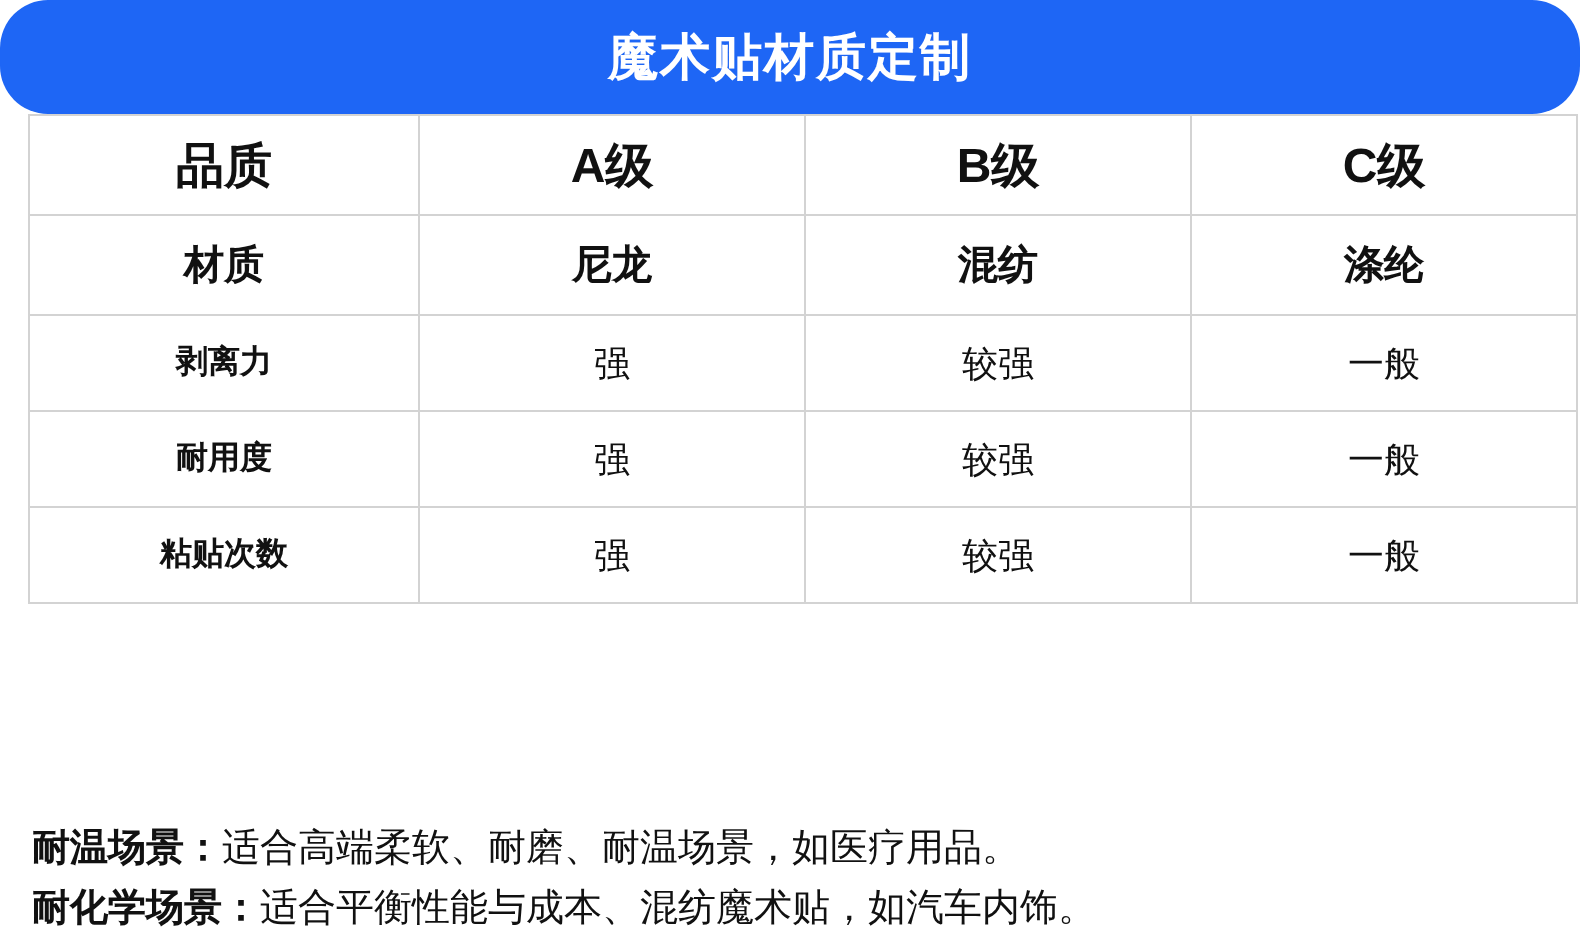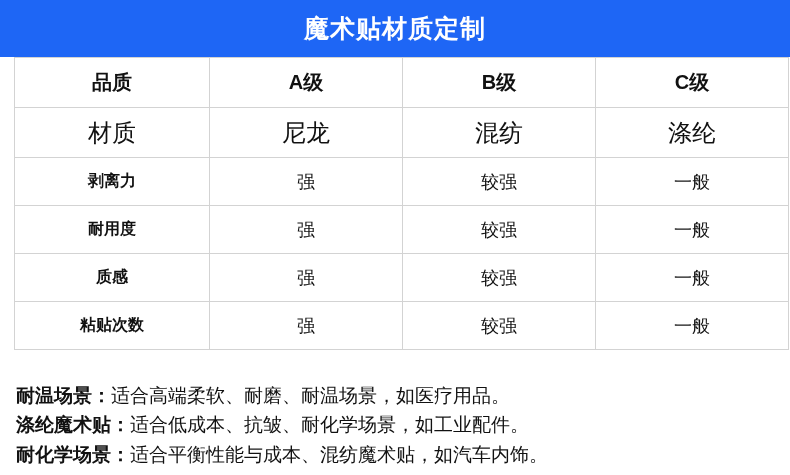--- a/index.html
+++ b/index.html
@@ -23,46 +23,47 @@
   .title-bar {
     height: 57px;
     background: #1e66f5;
     color: #ffffff;
     display: flex;
     align-items: center;
     justify-content: center;
     font-size: 25px;
     font-weight: bold;
     letter-spacing: 1px;
+    border-radius: 24px;
   }
   .table-wrap {
     flex: 1;
     padding: 0 14px 0 14px;
     box-sizing: border-box;
   }
   table.spec {
     width: 762px;
     border-collapse: collapse;
     table-layout: fixed;
   }
   table.spec td {
     border: 1px solid #d3d3d3;
     text-align: center;
     color: #111111;
     height: 45px;
     font-size: 18px;
   }
   table.spec tr.head td {
-    font-size: 20px;
+    font-size: 24px;
     font-weight: bold;
     height: 47px;
   }
   table.spec tr.material td {
-    font-size: 24px;
-    font-weight: normal;
+    font-size: 20px;
+    font-weight: bold;
     height: 47px;
   }
   table.spec td.rowlabel {
     font-size: 16px;
     font-weight: bold;
   }
   .col0 { width: 192px; }
   .col1 { width: 190px; }
   .col2 { width: 190px; }
   .col3 { width: 190px; }
@@ -114,42 +115,33 @@
           <td class="col3">一般</td>
         </tr>
 
         <tr>
           <td class="col0 rowlabel">耐用度</td>
           <td class="col1">强</td>
           <td class="col2">较强</td>
           <td class="col3">一般</td>
         </tr>
 
-        <tr>
-          <td class="col0 rowlabel">质感</td>
-          <td class="col1">强</td>
-          <td class="col2">较强</td>
-          <td class="col3">一般</td>
-        </tr>
 
         <tr>
           <td class="col0 rowlabel">粘贴次数</td>
           <td class="col1">强</td>
           <td class="col2">较强</td>
           <td class="col3">一般</td>
         </tr>
       </tbody>
     </table>
   </div>
 
   <div class="notes">
     <div class="note-line">
       <span class="lead">耐温场景：</span><span>适合高端柔软、耐磨、耐温场景，如医疗用品。</span>
     </div>
     <div class="note-line">
-      <span class="lead">涤纶魔术贴：</span><span>适合低成本、抗皱、耐化学场景，如工业配件。</span>
-    </div>
-    <div class="note-line">
       <span class="lead">耐化学场景：</span><span>适合平衡性能与成本、混纺魔术贴，如汽车内饰。</span>
     </div>
   </div>
 
 </div>
 
 </body></html>

